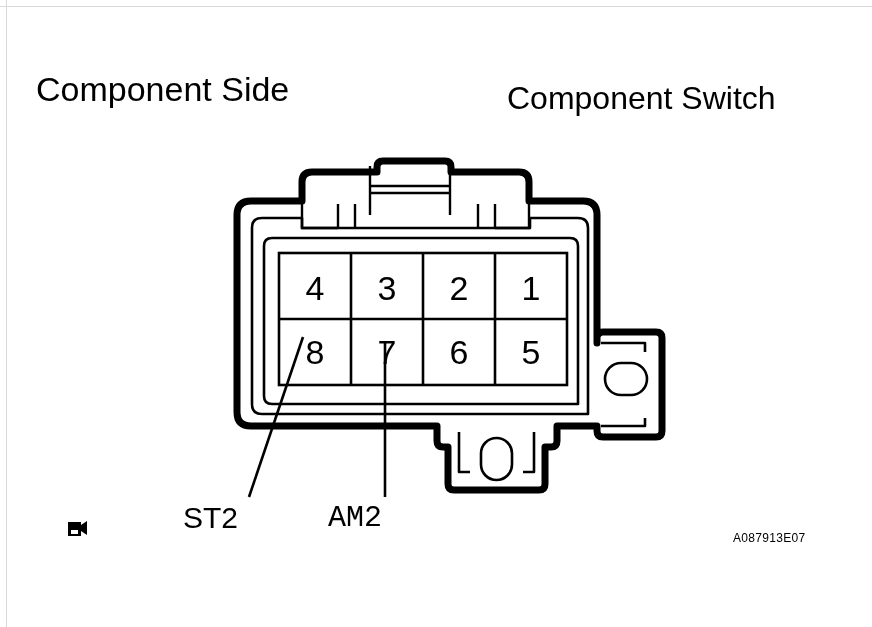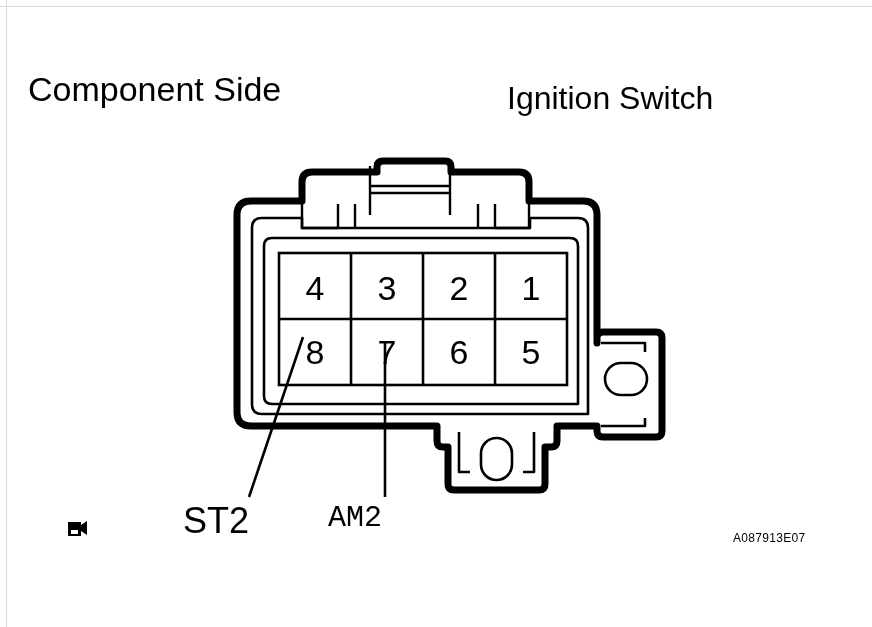--- a/index.html
+++ b/index.html
@@ -30,34 +30,34 @@
     background: #d9d9d9;
   }
 
   .label {
     position: absolute;
     white-space: nowrap;
     line-height: 1;
     color: #000;
   }
   #title-component-side {
-    left: 28px;
+    left: 36px;
     top: 72px;
     font-size: 34px;
     text-align: center;
   }
   #title-ignition-switch {
     left: 507px;
     top: 82px;
     font-size: 32px;
   }
   #label-st2 {
     left: 183px;
     top: 503px;
-    font-size: 36px;
+    font-size: 30px;
   }
   #label-am2 {
     left: 328px;
     top: 503px;
     font-size: 30px;
     font-family: Liberation Mono, monospace;
   }
   #ref-code {
     left: 714px;
     top: 532px;
@@ -93,21 +93,21 @@
 </head>
 <body>
 
 <div id="page">
 
   <div class="page-rule-top"></div>
   <div class="page-rule-left"></div>
 
   <div class="label" id="title-component-side">Component Side</div>
 
-  <div class="label" id="title-ignition-switch">Ignition Switch</div>
+  <div class="label" id="title-ignition-switch">Component Switch</div>
 
   <svg id="connector-drawing" viewBox="0 0 872 627">
 
     <g fill="none" stroke="#000" stroke-width="7" stroke-linejoin="round" stroke-linecap="round">
       <path d="
         M 251,201
         Q 237,201 237,215
         L 237,412
         Q 237,426 251,426
         L 437,426

